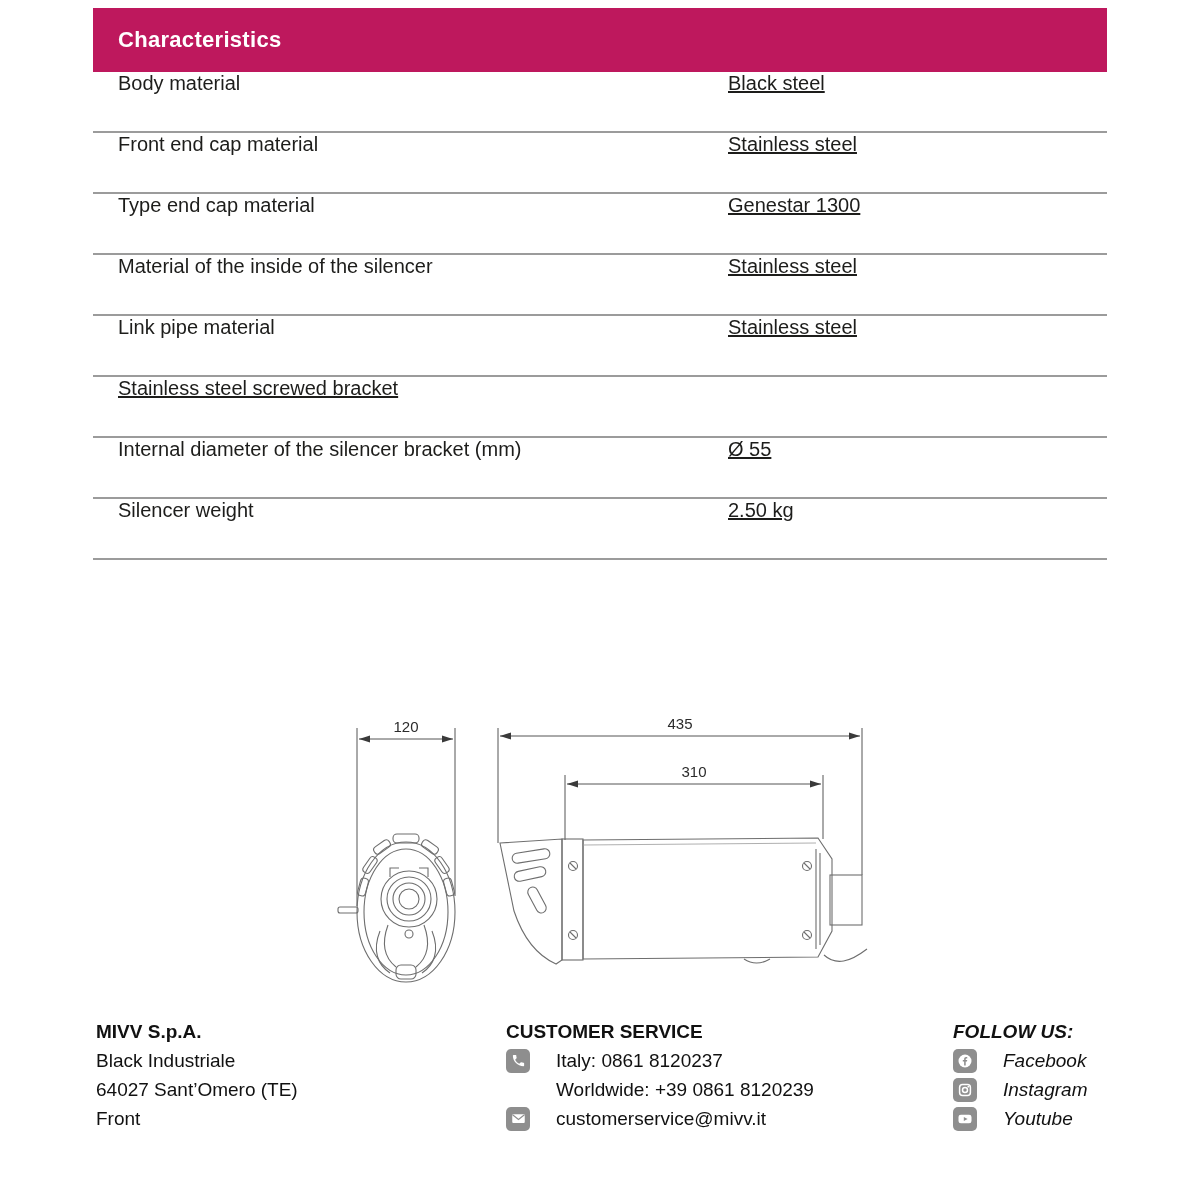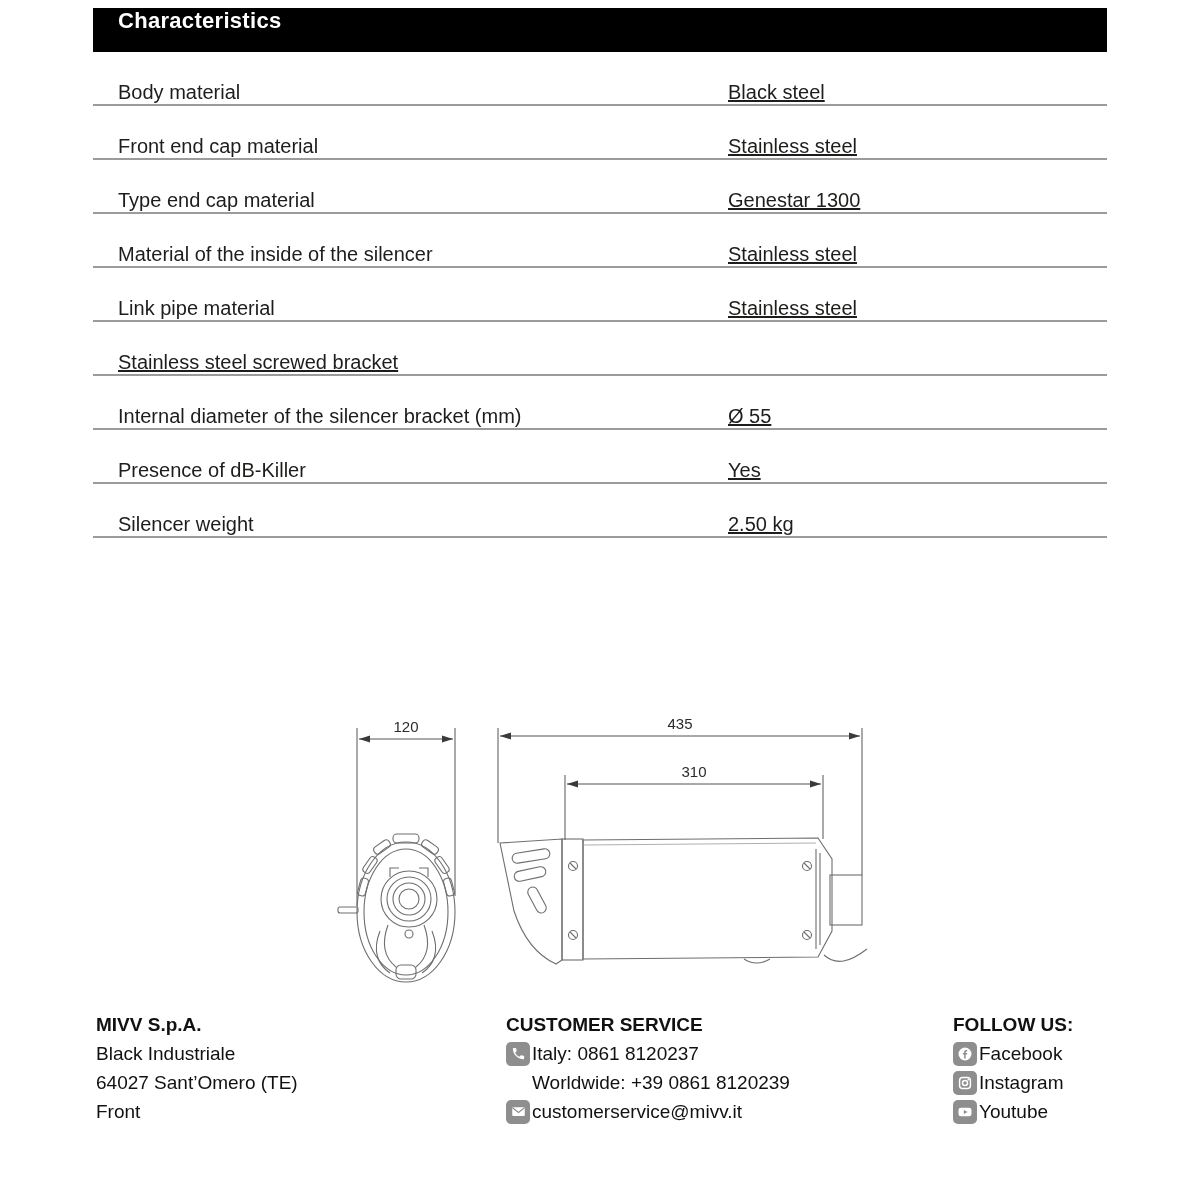--- a/index.html
+++ b/index.html
@@ -3,43 +3,43 @@
 <meta charset="utf-8">
 <style>
   html,body { margin:0; padding:0; }
   body {
     width:1200px; height:1200px; background:#ffffff;
     font-family:"Liberation Sans","DejaVu Sans",sans-serif;
     color:#1d1d1b; position:relative; overflow:hidden;
   }
   .content { position:absolute; left:93px; top:8px; width:1014px; }
   .header-bar {
-    height:44px; background:#000000; color:#ffffff;
-    display:flex; padding-left:25px; box-sizing:border-box;
+    height:64px; background:#be185d; color:#ffffff;
+    display:flex; align-items:center; padding-left:25px; box-sizing:border-box;
     font-size:22px; font-weight:bold; letter-spacing:.3px;
   }
   .spec-row {
-    display:flex; align-items:flex-end; height:54px;
+    display:flex; align-items:flex-start; height:61px;
     border-bottom:2px solid #9b9b9b; padding-left:25px; box-sizing:border-box;
     font-size:20px; color:#1d1d1b;
   }
   .spec-label { width:610px; padding-right:12px; box-sizing:border-box; }
   .spec-value { flex:1;text-decoration:underline; }
 
   .drawing { position:absolute; left:330px; top:703px; }
   .drawing text { font-family:"Liberation Sans","DejaVu Sans",sans-serif; font-size:15px; fill:#2b2b2b; }
 
   .footer { position:absolute; left:0; top:1010px; width:1200px; font-size:19px; color:#111111; }
   .f-col { position:absolute; top:0; }
   .f-company { left:96px; }
   .f-cs { left:506px; }
-  .f-follow { left:953px; }
-  .f-heading { font-weight:bold; height:29px; display:flex; align-items:center; }
+  .f-follow { left:953px;font-style:italic; }
+  .f-heading { font-weight:bold; height:29px; display:flex; align-items:center;margin-top:7px; }
   .f-line { height:29px; display:flex; align-items:center; }
-  .icon-row { height:29px; display:flex; align-items:center; gap:2px; }
+  .icon-row { height:29px; display:flex; align-items:center; gap:26px; }
   .sq-icon {
     width:24px; height:24px; flex:0 0 24px; border-radius:5px; background:#8e8e8e;
     display:flex; align-items:center; justify-content:center;
   }
   .icon-spacer { width:24px; flex:0 0 24px; }
 </style>
 </head>
 <body>
 
 <div class="content">
@@ -75,24 +75,20 @@
   <div class="spec-row">
     <div class="spec-value">Stainless steel screwed bracket</div>
   </div>
 
 
   <div class="spec-row">
     <div class="spec-label">Internal diameter of the silencer bracket (mm)</div>
     <div class="spec-value">Ø 55</div>
   </div>
 
-  <div class="spec-row">
-    <div class="spec-label">Presence of dB-Killer</div>
-    <div class="spec-value">Yes</div>
-  </div>
 
   <div class="spec-row">
     <div class="spec-label">Silencer weight</div>
     <div class="spec-value">2.50 kg</div>
   </div>
 </div>
 </div>
 
 <svg class="drawing" width="560" height="300" viewBox="0 0 560 300">
   <defs>

